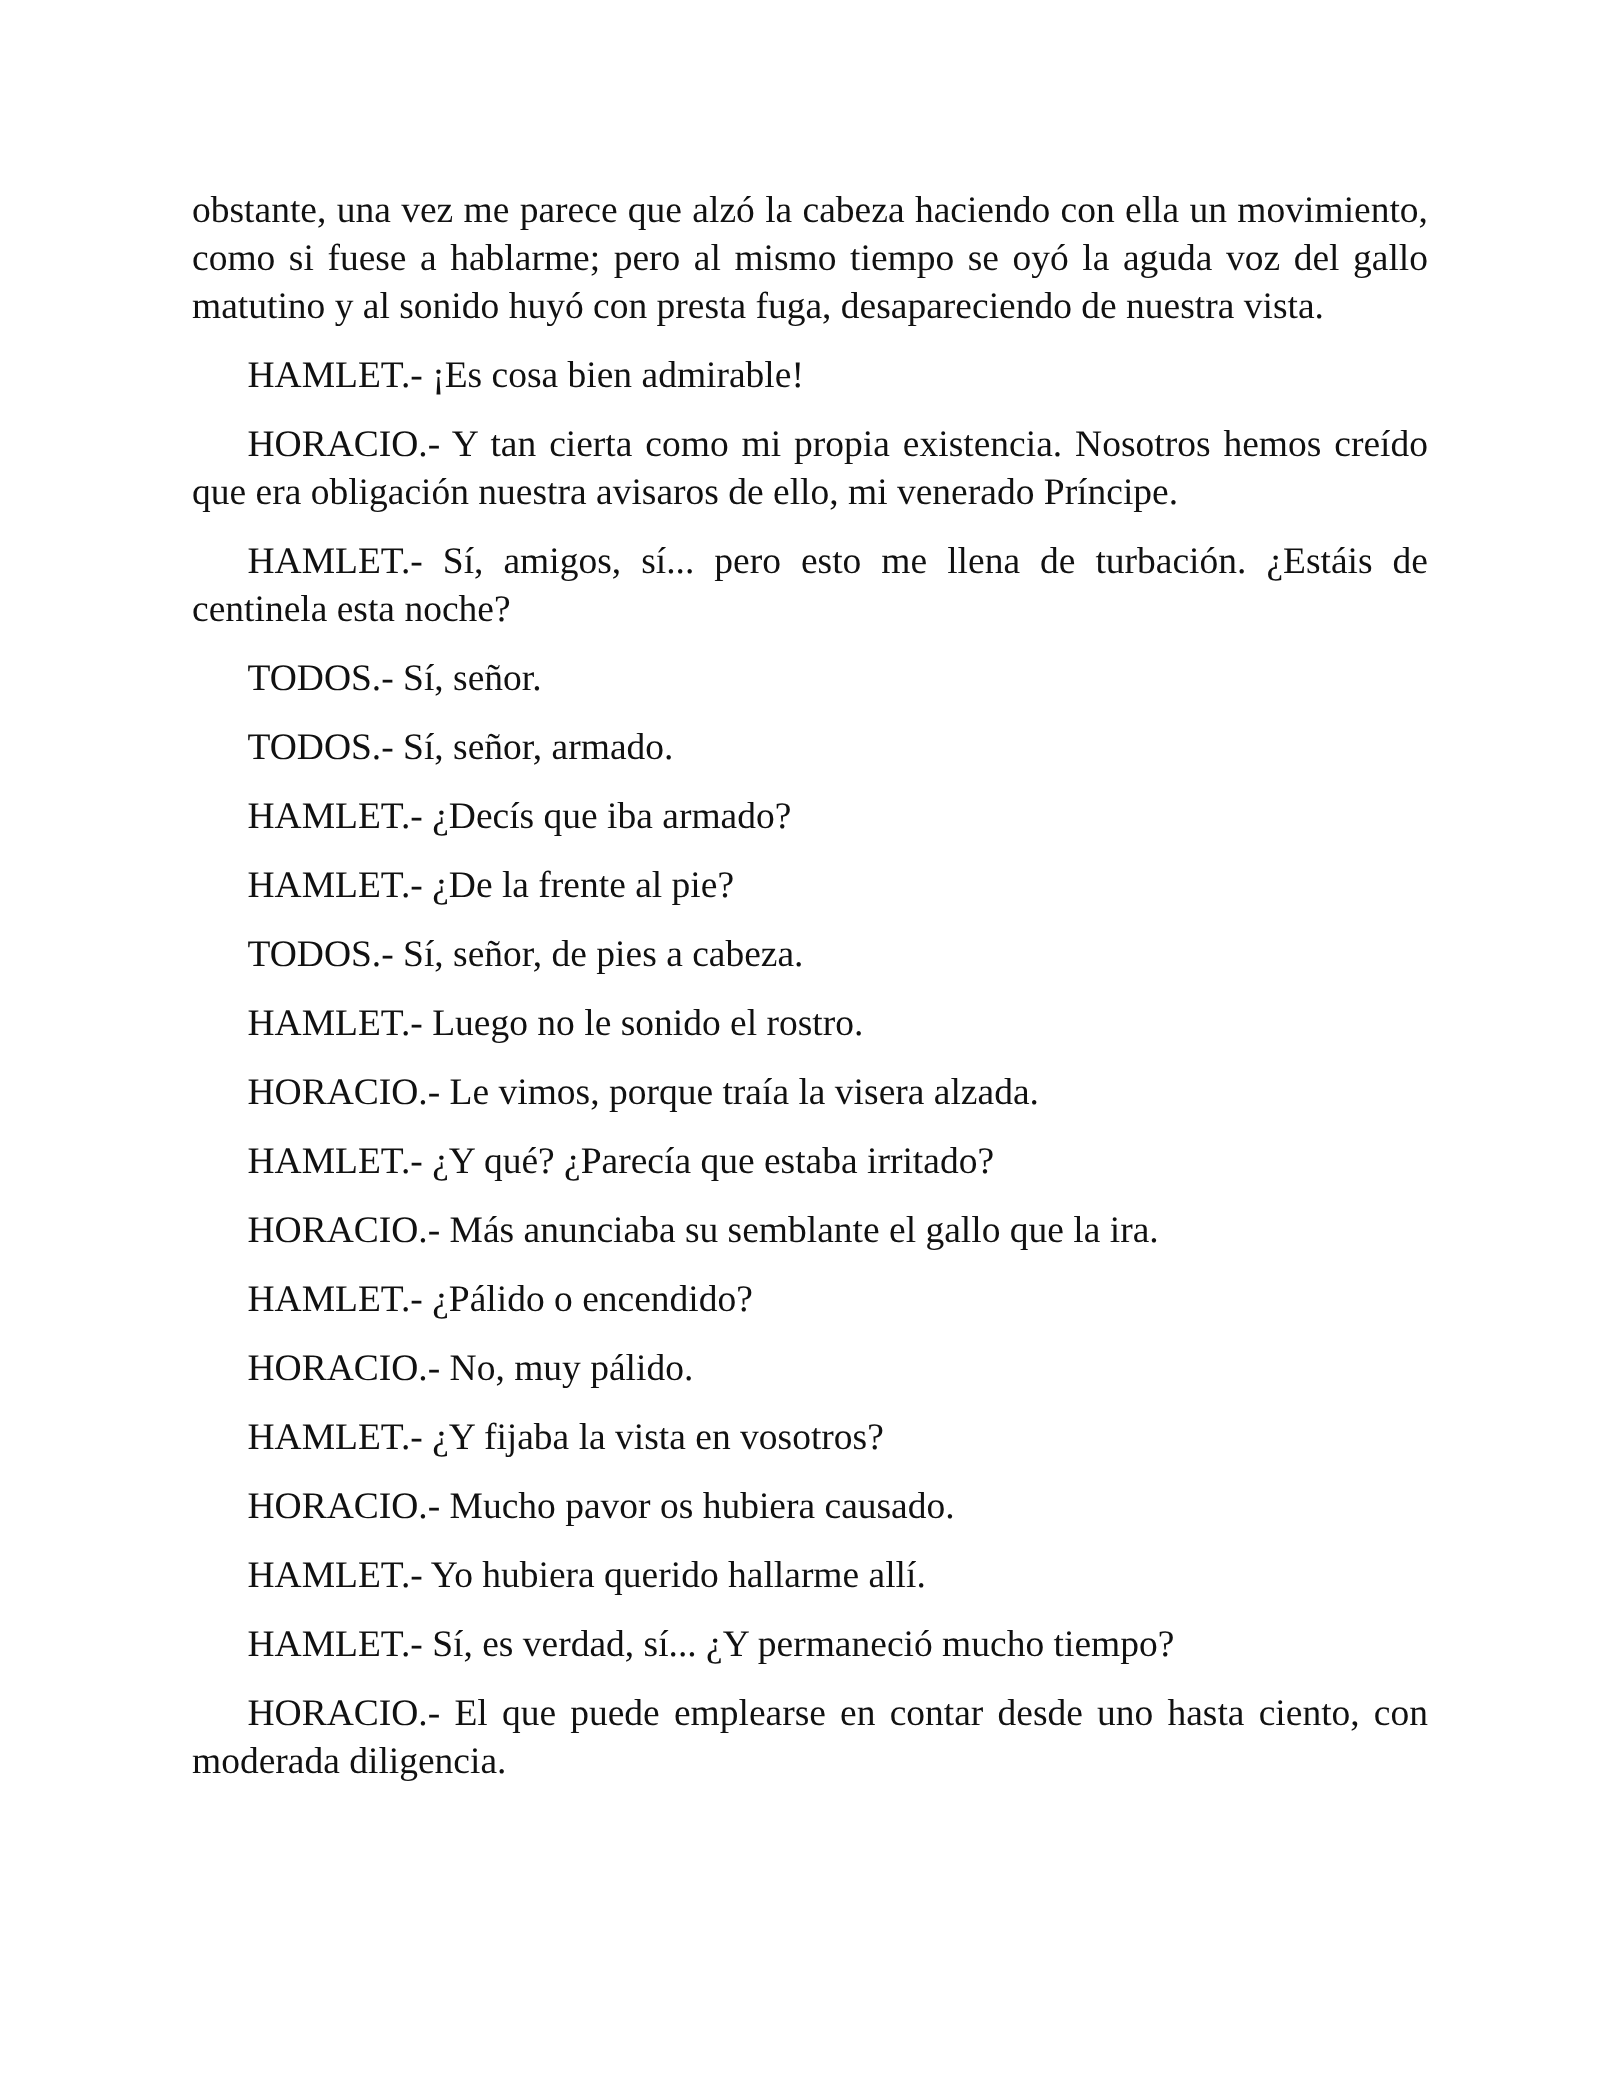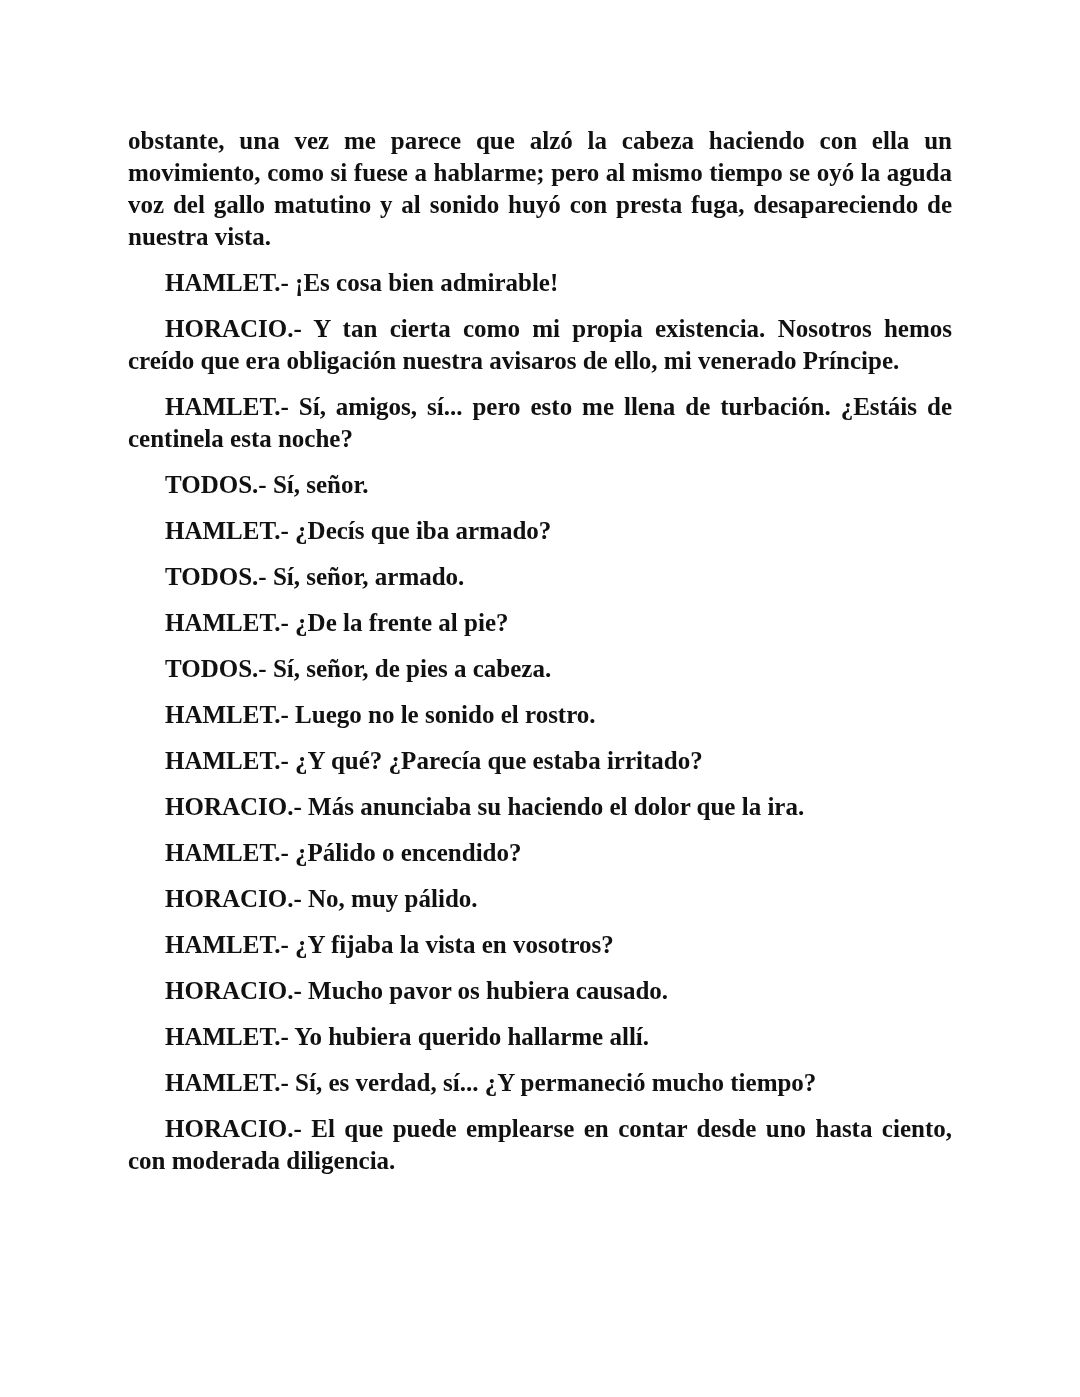--- a/index.html
+++ b/index.html
@@ -20,21 +20,20 @@
       width: 824px;
       font-family: "Liberation Serif", "DejaVu Serif", serif;
       font-size: 25px;
       line-height: 32px;
       color: #111111;
     }
     .para {
       margin: 0 0 14px 0;
       text-align: justify;
       text-indent: 37px;
-      font-weight: bold;
     }
     .para.continuation {
       text-indent: 0;
     }
   </style>
 </head>
 <body>
 
 <div class="page">
   <p class="para continuation">
@@ -50,46 +49,50 @@
   </p>
   <p class="para">
     <span>HAMLET.-</span>
     <span>Sí, amigos, sí... pero esto me llena de turbación. ¿Estáis de centinela esta noche?</span>
   </p>
   <p class="para">
     <span>TODOS.-</span>
     <span>Sí, señor.</span>
   </p>
   <p class="para">
+    <span>TODOS.-</span>
+    <span>Sí, señor, armado.</span>
+  </p>
+  <p class="para">
     <span>HAMLET.-</span>
     <span>¿Decís que iba armado?</span>
-  </p>
-  <p class="para">
-    <span>TODOS.-</span>
-    <span>Sí, señor, armado.</span>
   </p>
   <p class="para">
     <span>HAMLET.-</span>
     <span>¿De la frente al pie?</span>
   </p>
   <p class="para">
     <span>TODOS.-</span>
     <span>Sí, señor, de pies a cabeza.</span>
   </p>
   <p class="para">
     <span>HAMLET.-</span>
     <span>Luego no le sonido el rostro.</span>
   </p>
   <p class="para">
+    <span>HORACIO.-</span>
+    <span>Le vimos, porque traía la visera alzada.</span>
+  </p>
+  <p class="para">
     <span>HAMLET.-</span>
     <span>¿Y qué? ¿Parecía que estaba irritado?</span>
   </p>
   <p class="para">
     <span>HORACIO.-</span>
-    <span>Más anunciaba su haciendo el dolor que la ira.</span>
+    <span>Más anunciaba su semblante el gallo que la ira.</span>
   </p>
   <p class="para">
     <span>HAMLET.-</span>
     <span>¿Pálido o encendido?</span>
   </p>
   <p class="para">
     <span>HORACIO.-</span>
     <span>No, muy pálido.</span>
   </p>
   <p class="para">

